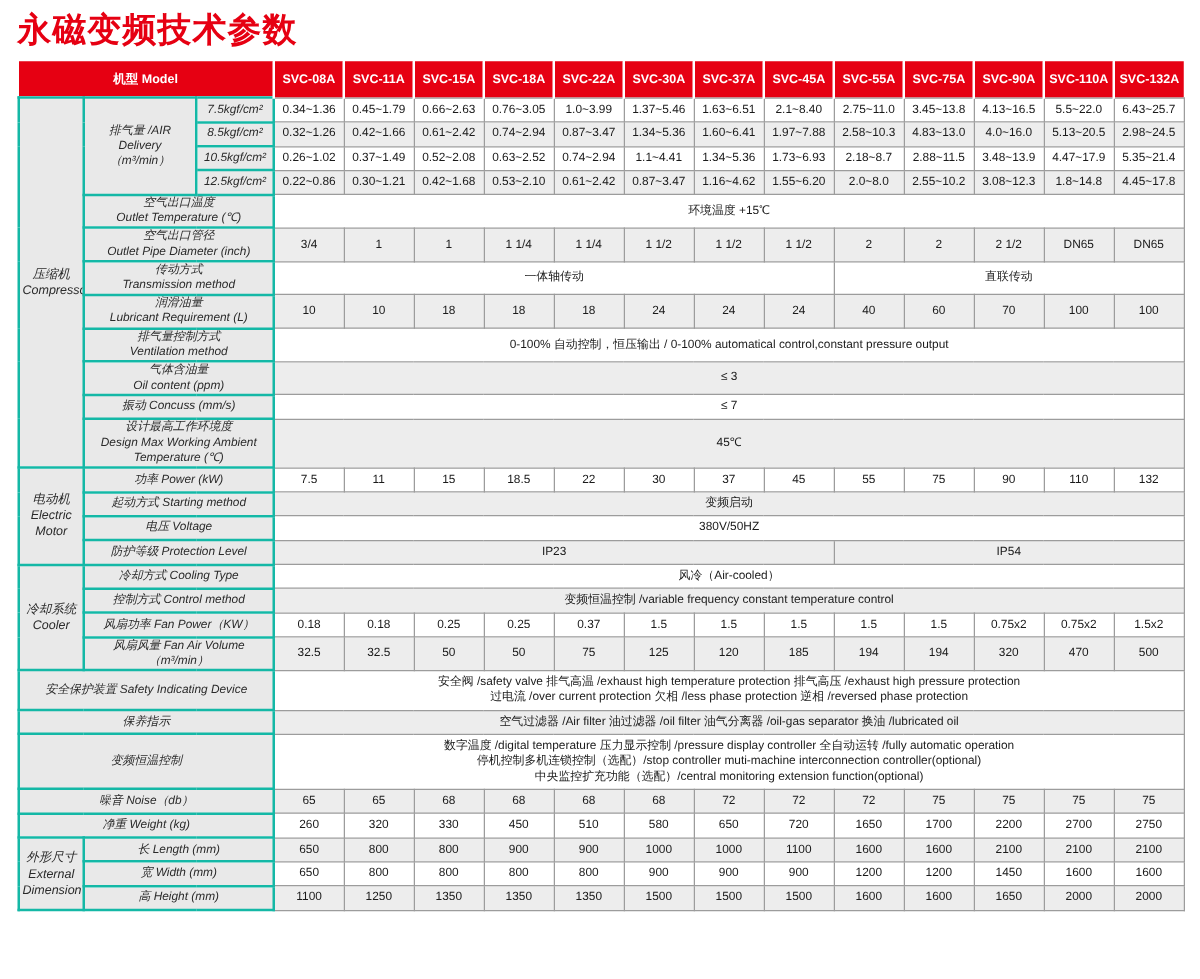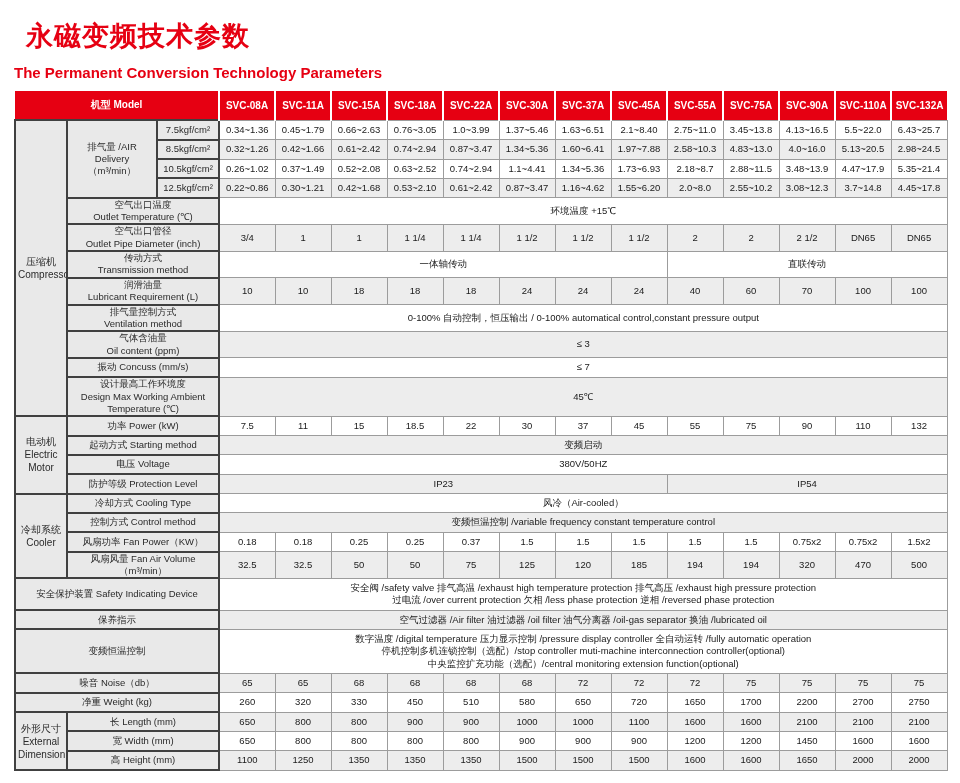--- a/index.html
+++ b/index.html
@@ -11,21 +11,21 @@
   }
   html,body{margin:0;padding:0;background:#fff;}
   body{
     width:960px;
     font-family:"Liberation Sans", sans-serif;
     color:var(--ink);
     -webkit-font-smoothing:antialiased;
   }
   .wrap{padding:8px 14px 6px 14px;}
   .page-title{
-    margin:12px;
+    margin:0;
     color:var(--red);
     font-size:27px;
     font-weight:bold;
     letter-spacing:1px;
     line-height:1.2;
   }
   .page-subtitle{
     margin:1px 0 0 0;
     color:var(--red);
     font-size:15px;
@@ -50,40 +50,40 @@
   table.spec thead th:first-child{border-left:none;}
   td{
     font-size:9.5px;
     line-height:1.3;
     text-align:center;
     vertical-align:middle;
     overflow:hidden;
   }
   td.group-cell, td.label-cell, td.sub-cell{
     background:var(--label-bg);
-    border:2px solid #404040;
+    border:2px solid #14b8a6;
     white-space:pre-line;
     color:#2a2a2a;
     padding:0 2px;
+    font-style:italic;
   }
   td.group-cell{font-size:10px;}
   td.data-cell{
     border:1px solid var(--grid);
     background:#fff;
     padding:3px 1px;
     white-space:pre-line;
   }
   tr:nth-child(even) td.data-cell{background:var(--alt-bg);}
 </style>
 </head>
 <body>
 
 <div class="wrap">
   <h1 class="page-title">永磁变频技术参数</h1>
-  <div class="page-subtitle">The Permanent Conversion Technology Parameters</div>
 
   <table class="spec">
     <colgroup>
         <col style="width: 52px;">
         <col style="width: 90px;">
         <col style="width: 62px;">
         <col style="width: 56px;">
         <col style="width: 56px;">
         <col style="width: 56px;">
         <col style="width: 56px;">
@@ -175,21 +175,21 @@
           <td class="data-cell">0.30~1.21</td>
           <td class="data-cell">0.42~1.68</td>
           <td class="data-cell">0.53~2.10</td>
           <td class="data-cell">0.61~2.42</td>
           <td class="data-cell">0.87~3.47</td>
           <td class="data-cell">1.16~4.62</td>
           <td class="data-cell">1.55~6.20</td>
           <td class="data-cell">2.0~8.0</td>
           <td class="data-cell">2.55~10.2</td>
           <td class="data-cell">3.08~12.3</td>
-          <td class="data-cell">3.7~14.8</td>
+          <td class="data-cell">1.8~14.8</td>
           <td class="data-cell">4.45~17.8</td>
         </tr>
         <tr>
           <td class="label-cell" colspan="2">空气出口温度
 Outlet Temperature (℃)</td>
           <td class="data-cell" colspan="13">环境温度 +15℃</td>
         </tr>
         <tr>
           <td class="label-cell" colspan="2">空气出口管径
 Outlet Pipe Diameter (inch)</td>

